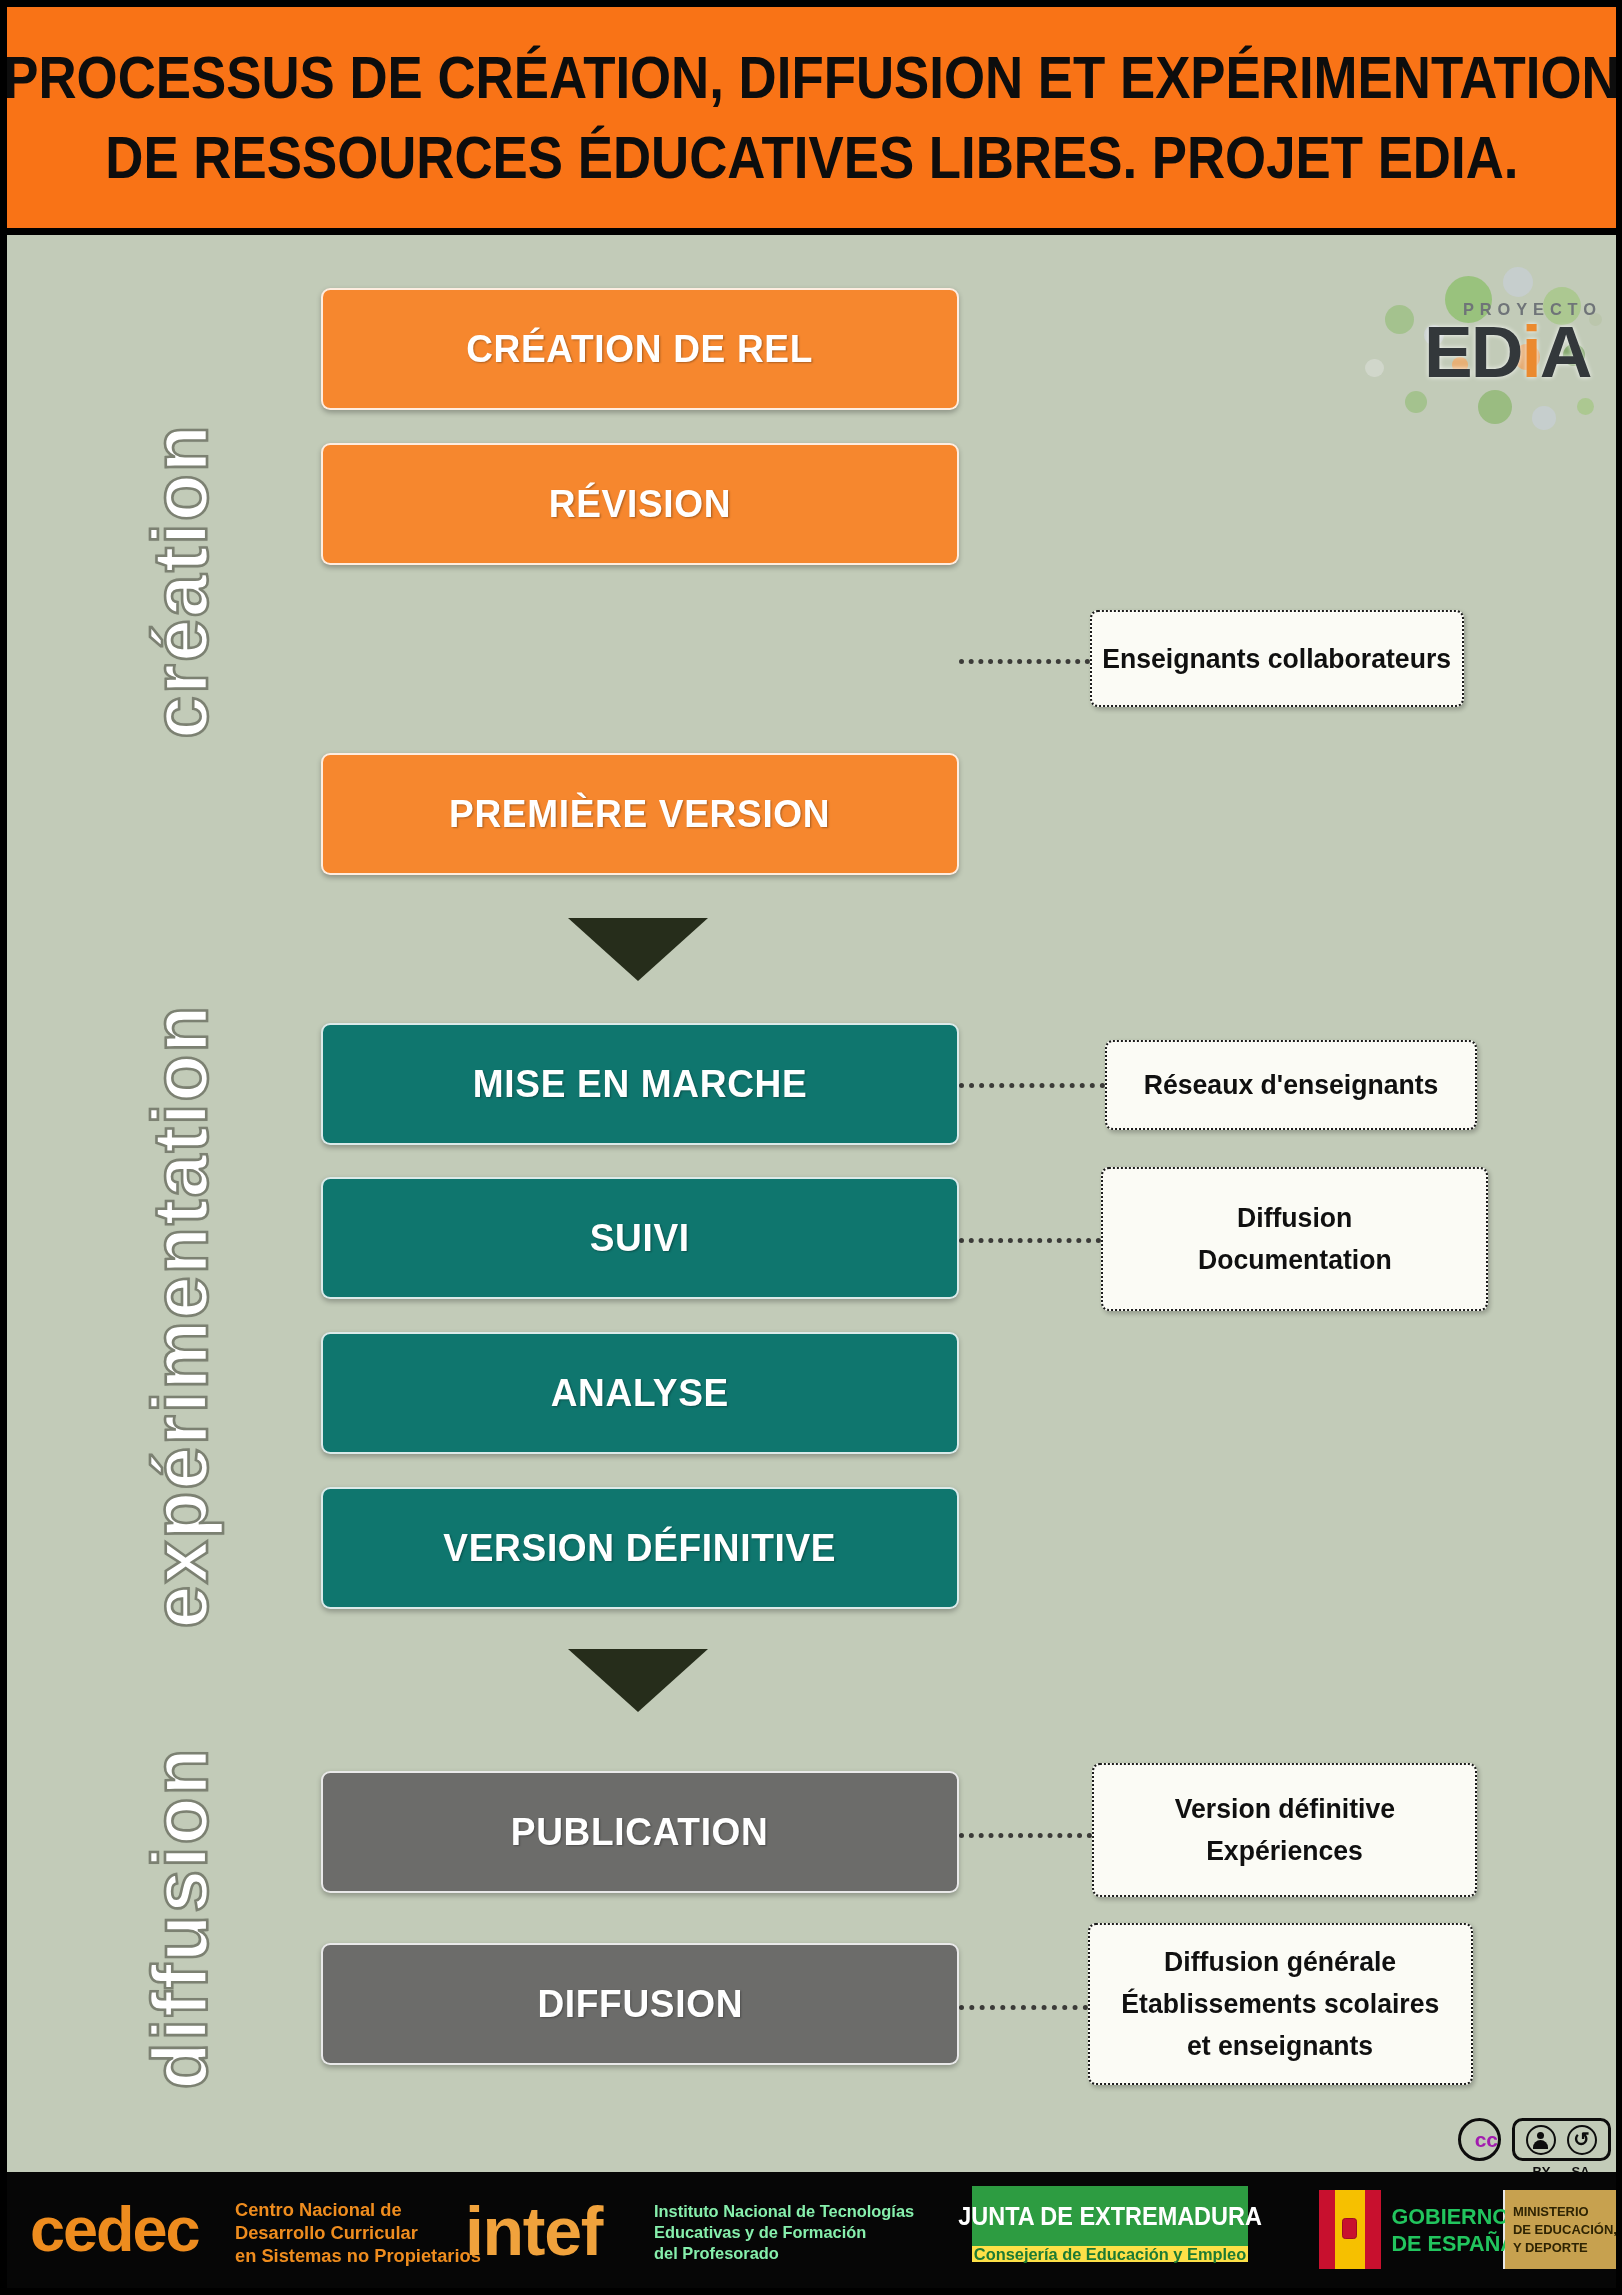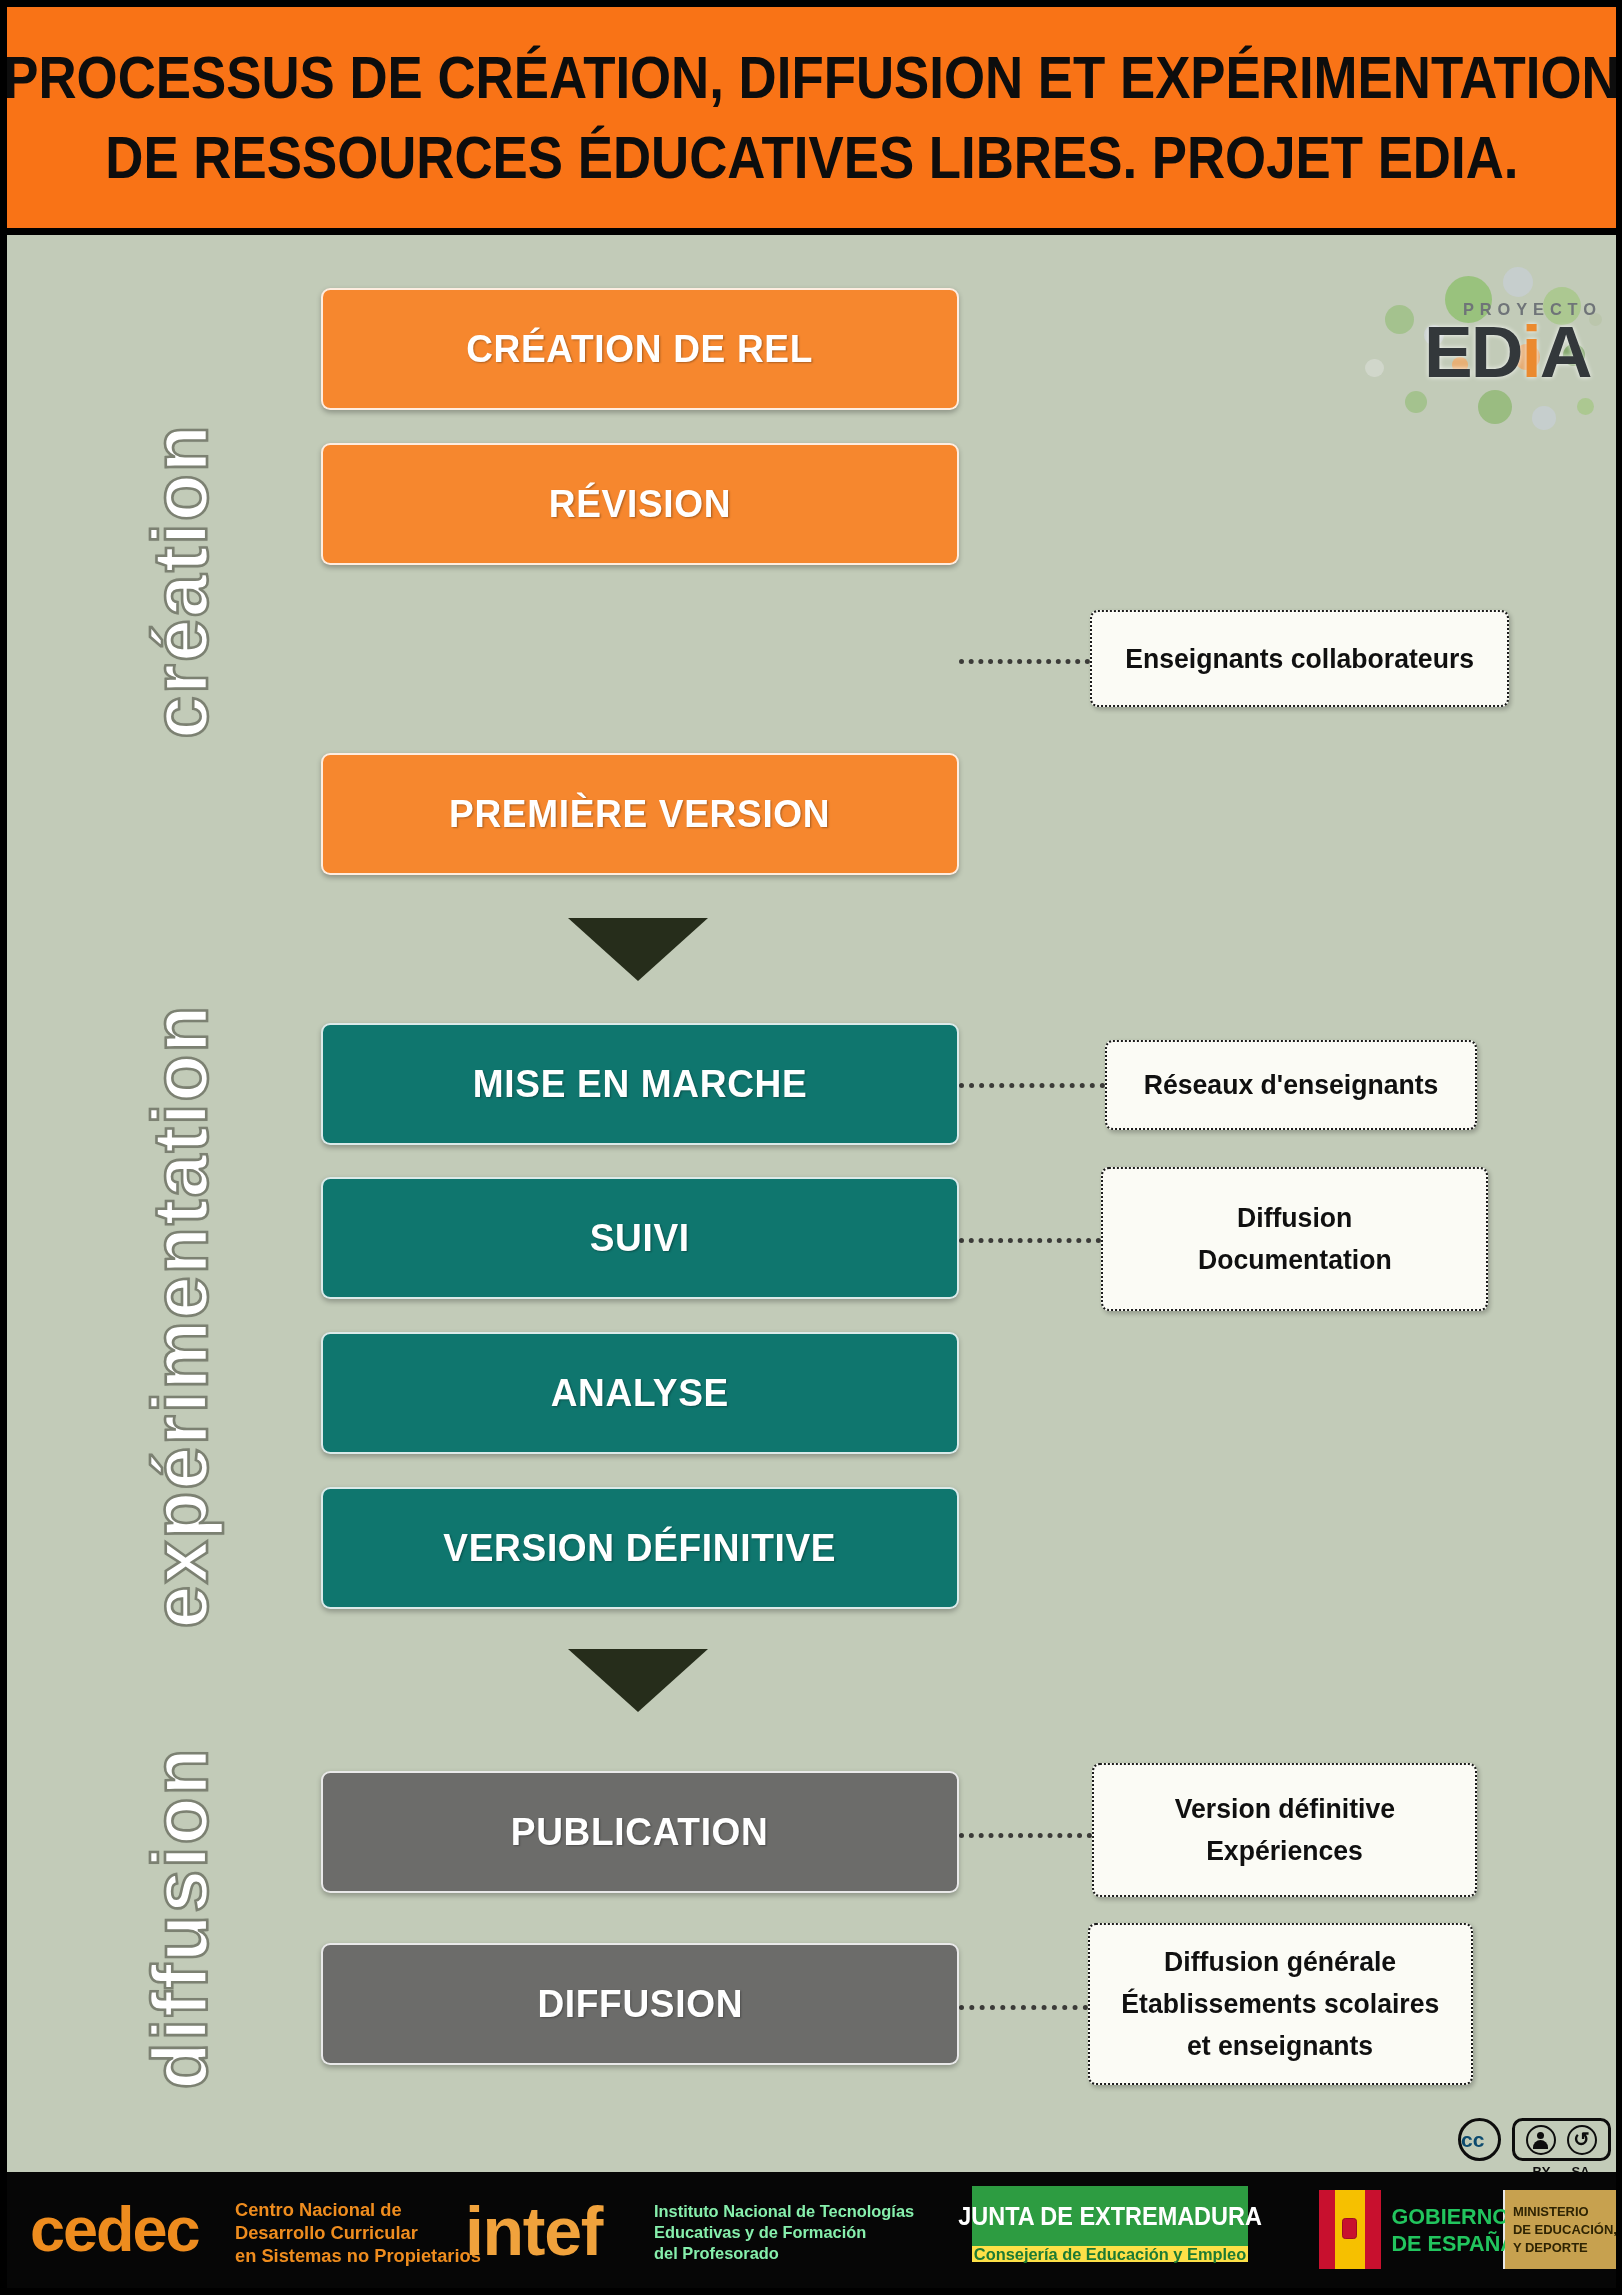--- a/index.html
+++ b/index.html
@@ -105,22 +105,22 @@
     position: absolute; left: 77px; top: 43px;
     font-size: 73px; font-weight: 800; color: #33383b; letter-spacing: -2px;
     text-shadow: 0 0 5.2px rgba(255,255,255,.9);
   }
   .edia-word .i { color: #EB8A2F; }
 
   
   .cc-badge { position: absolute; left: 1451px; top: 2111px; display: flex; gap: 10.5px; align-items: flex-start; z-index: 3; }
   .cc-circle {
     width: 43px; height: 43px; border: 3.9px solid #0d0d0d; border-radius: 50%;
-    display: flex; align-items: center; justify-content: flex-start;
-    font-size: 21px; font-weight: 800; color: #0c4a6e;
+    display: flex; align-items: center; justify-content: flex-end;
+    font-size: 21px; font-weight: 800; color: #a21caf;
   }
   .cc-pill {
     width: 99px; height: 43px; border: 3.3px solid #0d0d0d; border-radius: 10.5px;
     display: flex; align-items: center; justify-content: space-evenly;
   }
   .cc-icon-circle {
     width: 30px; height: 30px; border: 2.6px solid #0d0d0d; border-radius: 50%;
     display: flex; flex-direction: column; align-items: center; justify-content: center;
     overflow: hidden;
   }
@@ -217,21 +217,21 @@
   <div class="box gray" style="top:1936px">
       <span class="box-label">DIFFUSION</span>
     </div>
 
   <div class="connector" style="left:952px; top:652px;  width:131px;"></div>
   <div class="connector" style="left:952px; top:1076px; width:146px;"></div>
   <div class="connector" style="left:952px; top:1231px; width:142px;"></div>
   <div class="connector" style="left:952px; top:1826px; width:133px;"></div>
   <div class="connector" style="left:952px; top:1998px; width:129px;"></div>
 
-  <div class="note" style="left:1083px; top:603px;  width:419px; height:97px;">
+  <div class="note" style="left:1083px; top:603px;  width:374px; height:97px;">
     <span class="line">Enseignants collaborateurs</span>
   </div>
   <div class="note" style="left:1098px; top:1033px; width:372px; height:90px;">
     <span class="line">Réseaux d'enseignants</span>
   </div>
   <div class="note" style="left:1094px; top:1160px; width:387px; height:144px;">
     <span class="line">Diffusion</span>
     <span class="line">Documentation</span>
   </div>
   <div class="note" style="left:1085px; top:1756px; width:385px; height:134px;">

